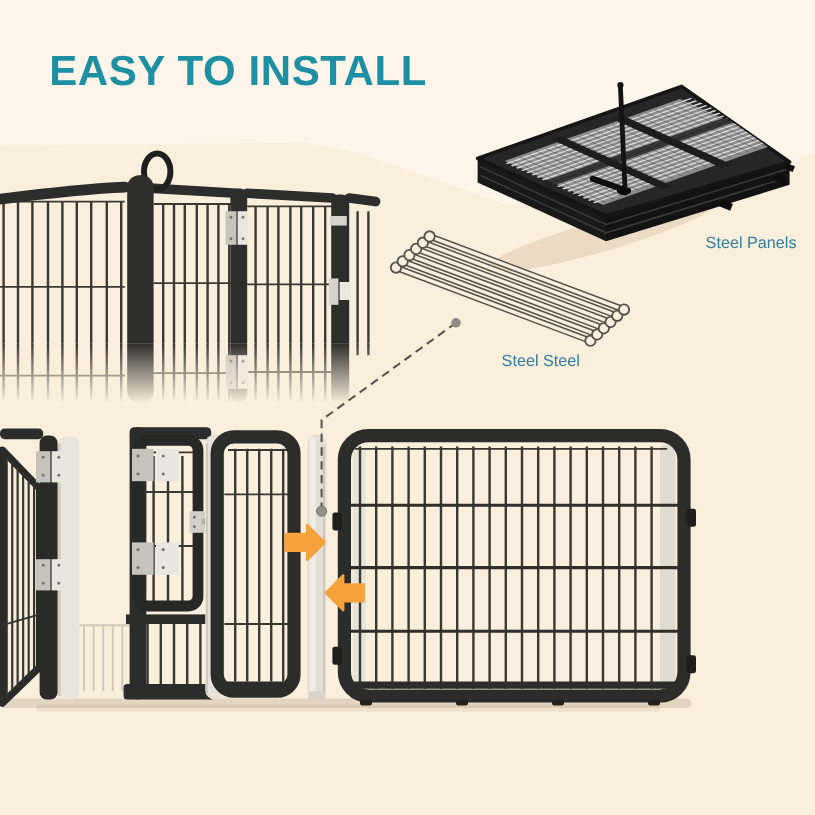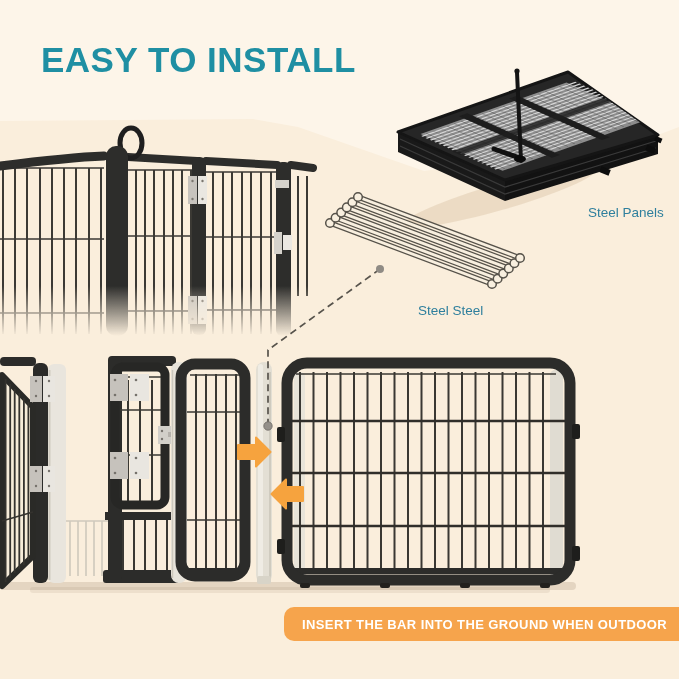--- a/index.html
+++ b/index.html
@@ -6,21 +6,21 @@
     --accent:#1F8FA3; --label:#2E7F9D;
     --banner-bg:#F6A44C; --banner-fg:#FFFFFF;
     --arrow:#F6A33E; --bg:#FAEEDC; --bg-light:#FDF5E9;
   }
   html,body{margin:0;padding:0;}
   body{width:679px;height:679px;overflow:hidden;background:var(--bg);
        font-family:"Liberation Sans",sans-serif;position:relative;}
   .stage{position:absolute;inset:0;width:679px;height:674px;}
   .title{position:absolute;left:41px;top:40px;font-size:35px;font-weight:bold;
          letter-spacing:.5px;color:var(--accent);white-space:nowrap;}
-  .callout-label{position:absolute;font-size:13.5px;color:var(--label);white-space:nowrap;margin-top:10px;}
+  .callout-label{position:absolute;font-size:13.5px;color:var(--label);white-space:nowrap;}
   .lbl-panels{left:588px;top:195px;}
   .lbl-bars{left:418px;top:293px;}
   .banner{position:absolute;left:284px;top:607px;width:395px;height:34px;box-sizing:border-box;
           background:var(--banner-bg);color:var(--banner-fg);border-radius:10px 0 0 10px;
           display:flex;align-items:center;padding-left:18px;font-size:13px;font-weight:bold;
           letter-spacing:.4px;white-space:nowrap;}
   svg{position:absolute;left:0;top:0;}
   .arrow{fill:var(--arrow);stroke:var(--arrow);stroke-width:2;stroke-linejoin:round;}
 </style>
 </head>
@@ -259,17 +259,14 @@
 
   <g>
     <path class="arrow" d="M238 445H256V437.5L270.5 452L256 466.5V459H238Z"></path>
     <path class="arrow" d="M303 487H286V479.5L271.5 494L286 508.5V501H303Z"></path>
   </g>
 </svg>
 
 <div class="title">EASY TO INSTALL</div>
 <div class="callout-label lbl-panels">Steel Panels</div>
 <div class="callout-label lbl-bars">Steel Steel</div>
-<div class="banner">
-  <span>INSERT THE BAR INTO THE GROUND WHEN OUTDOOR</span>
+
 </div>
 
-</div>
-
 </body></html>

